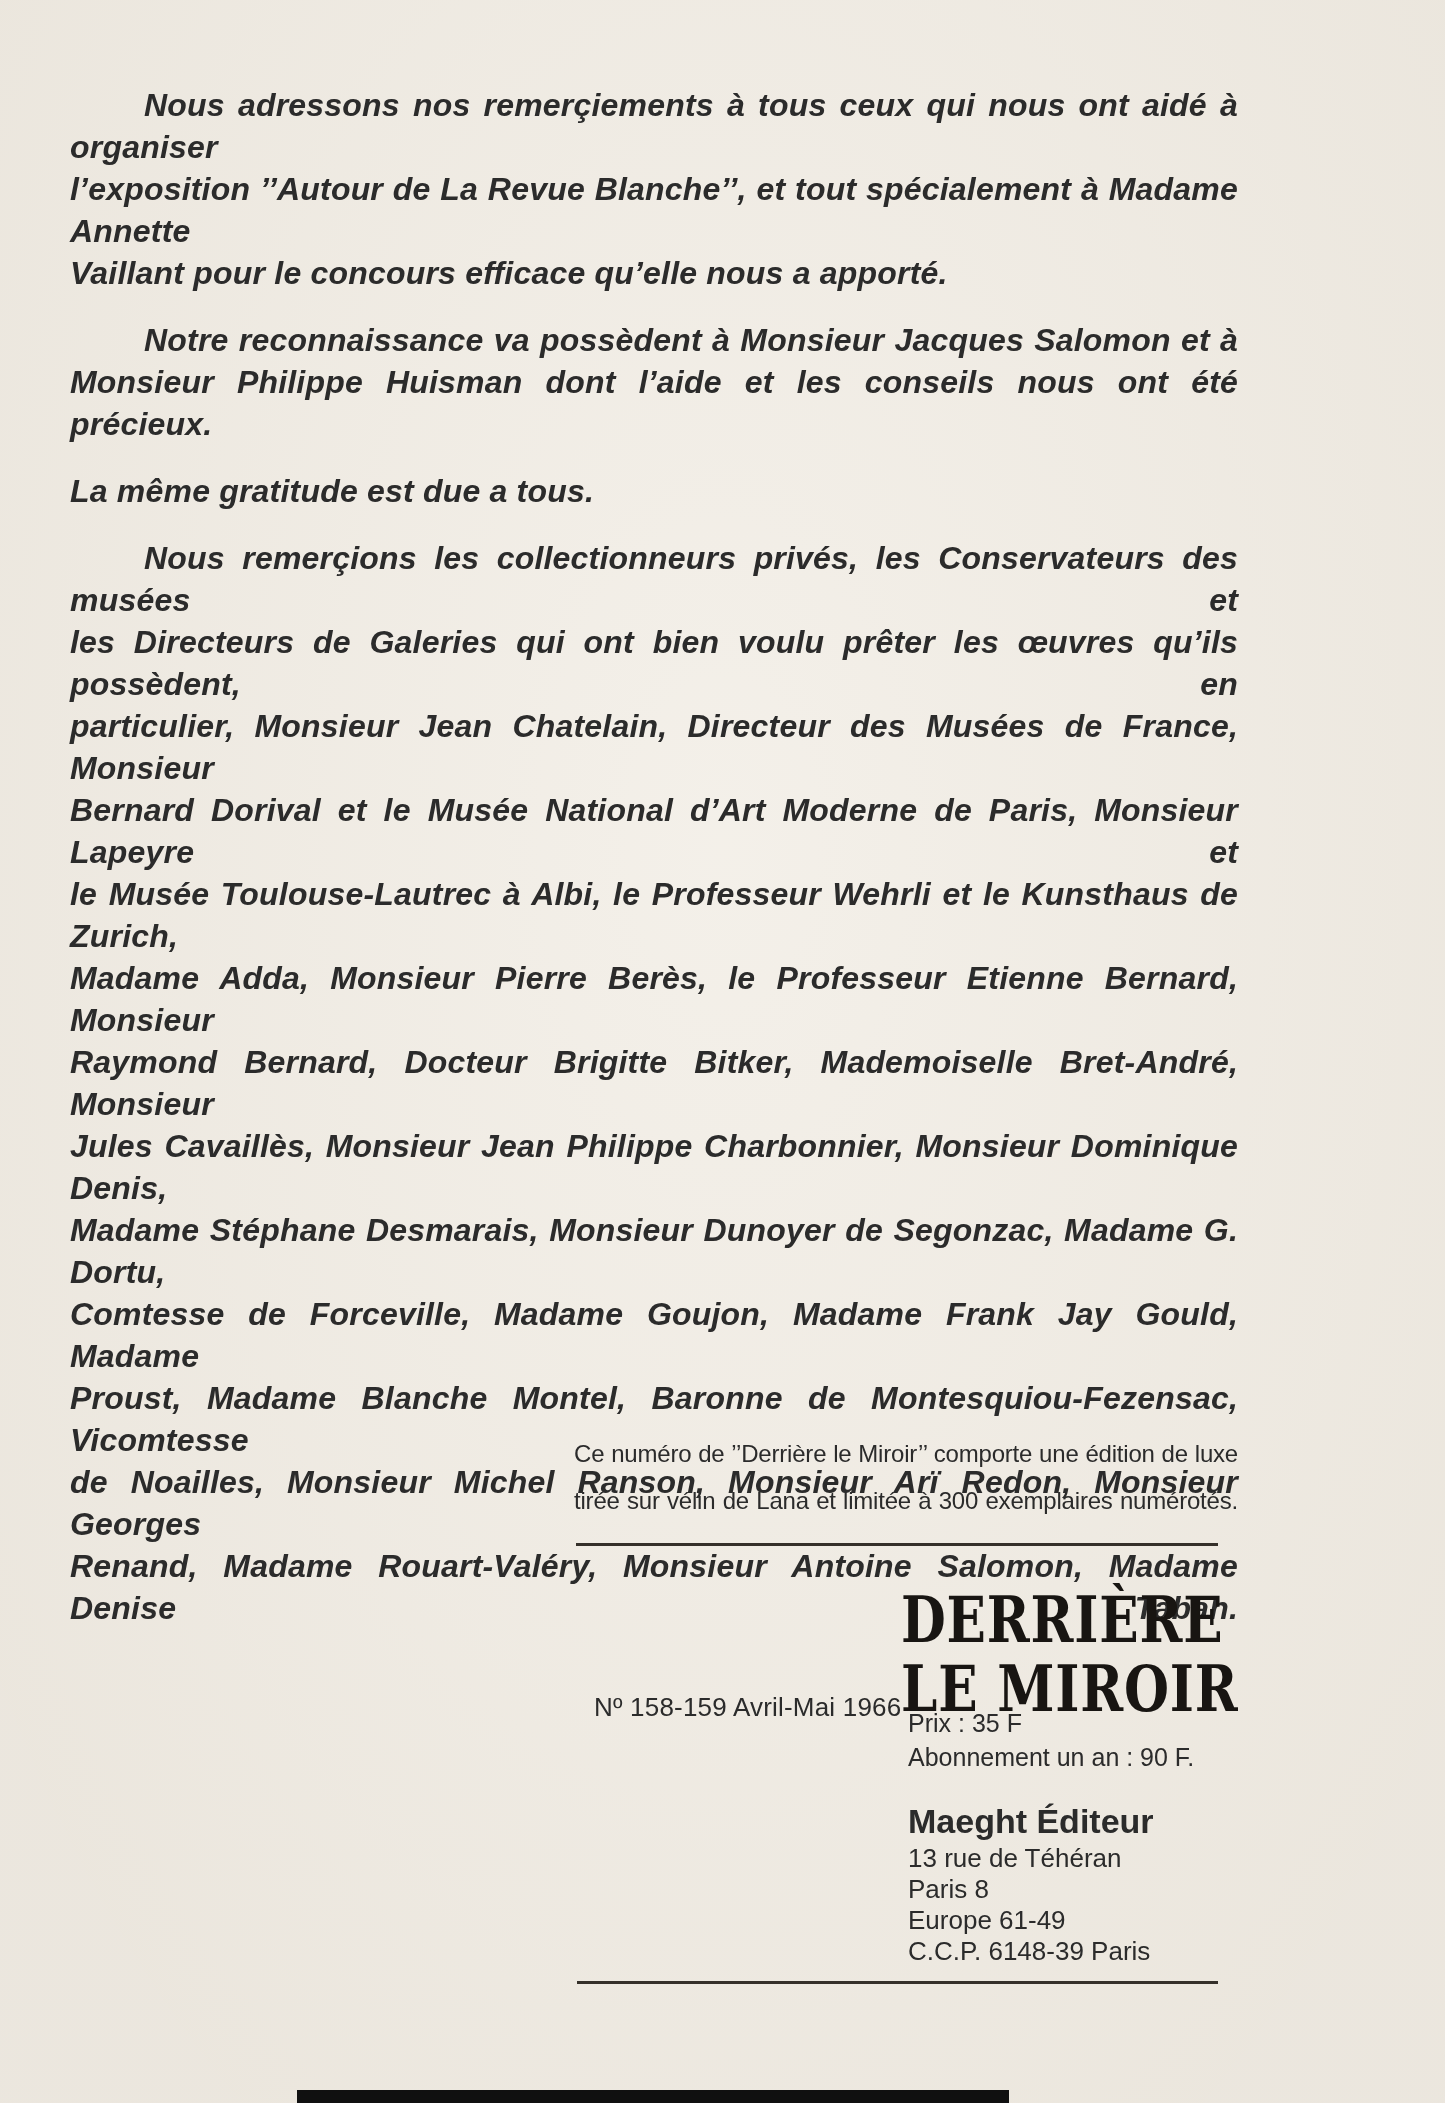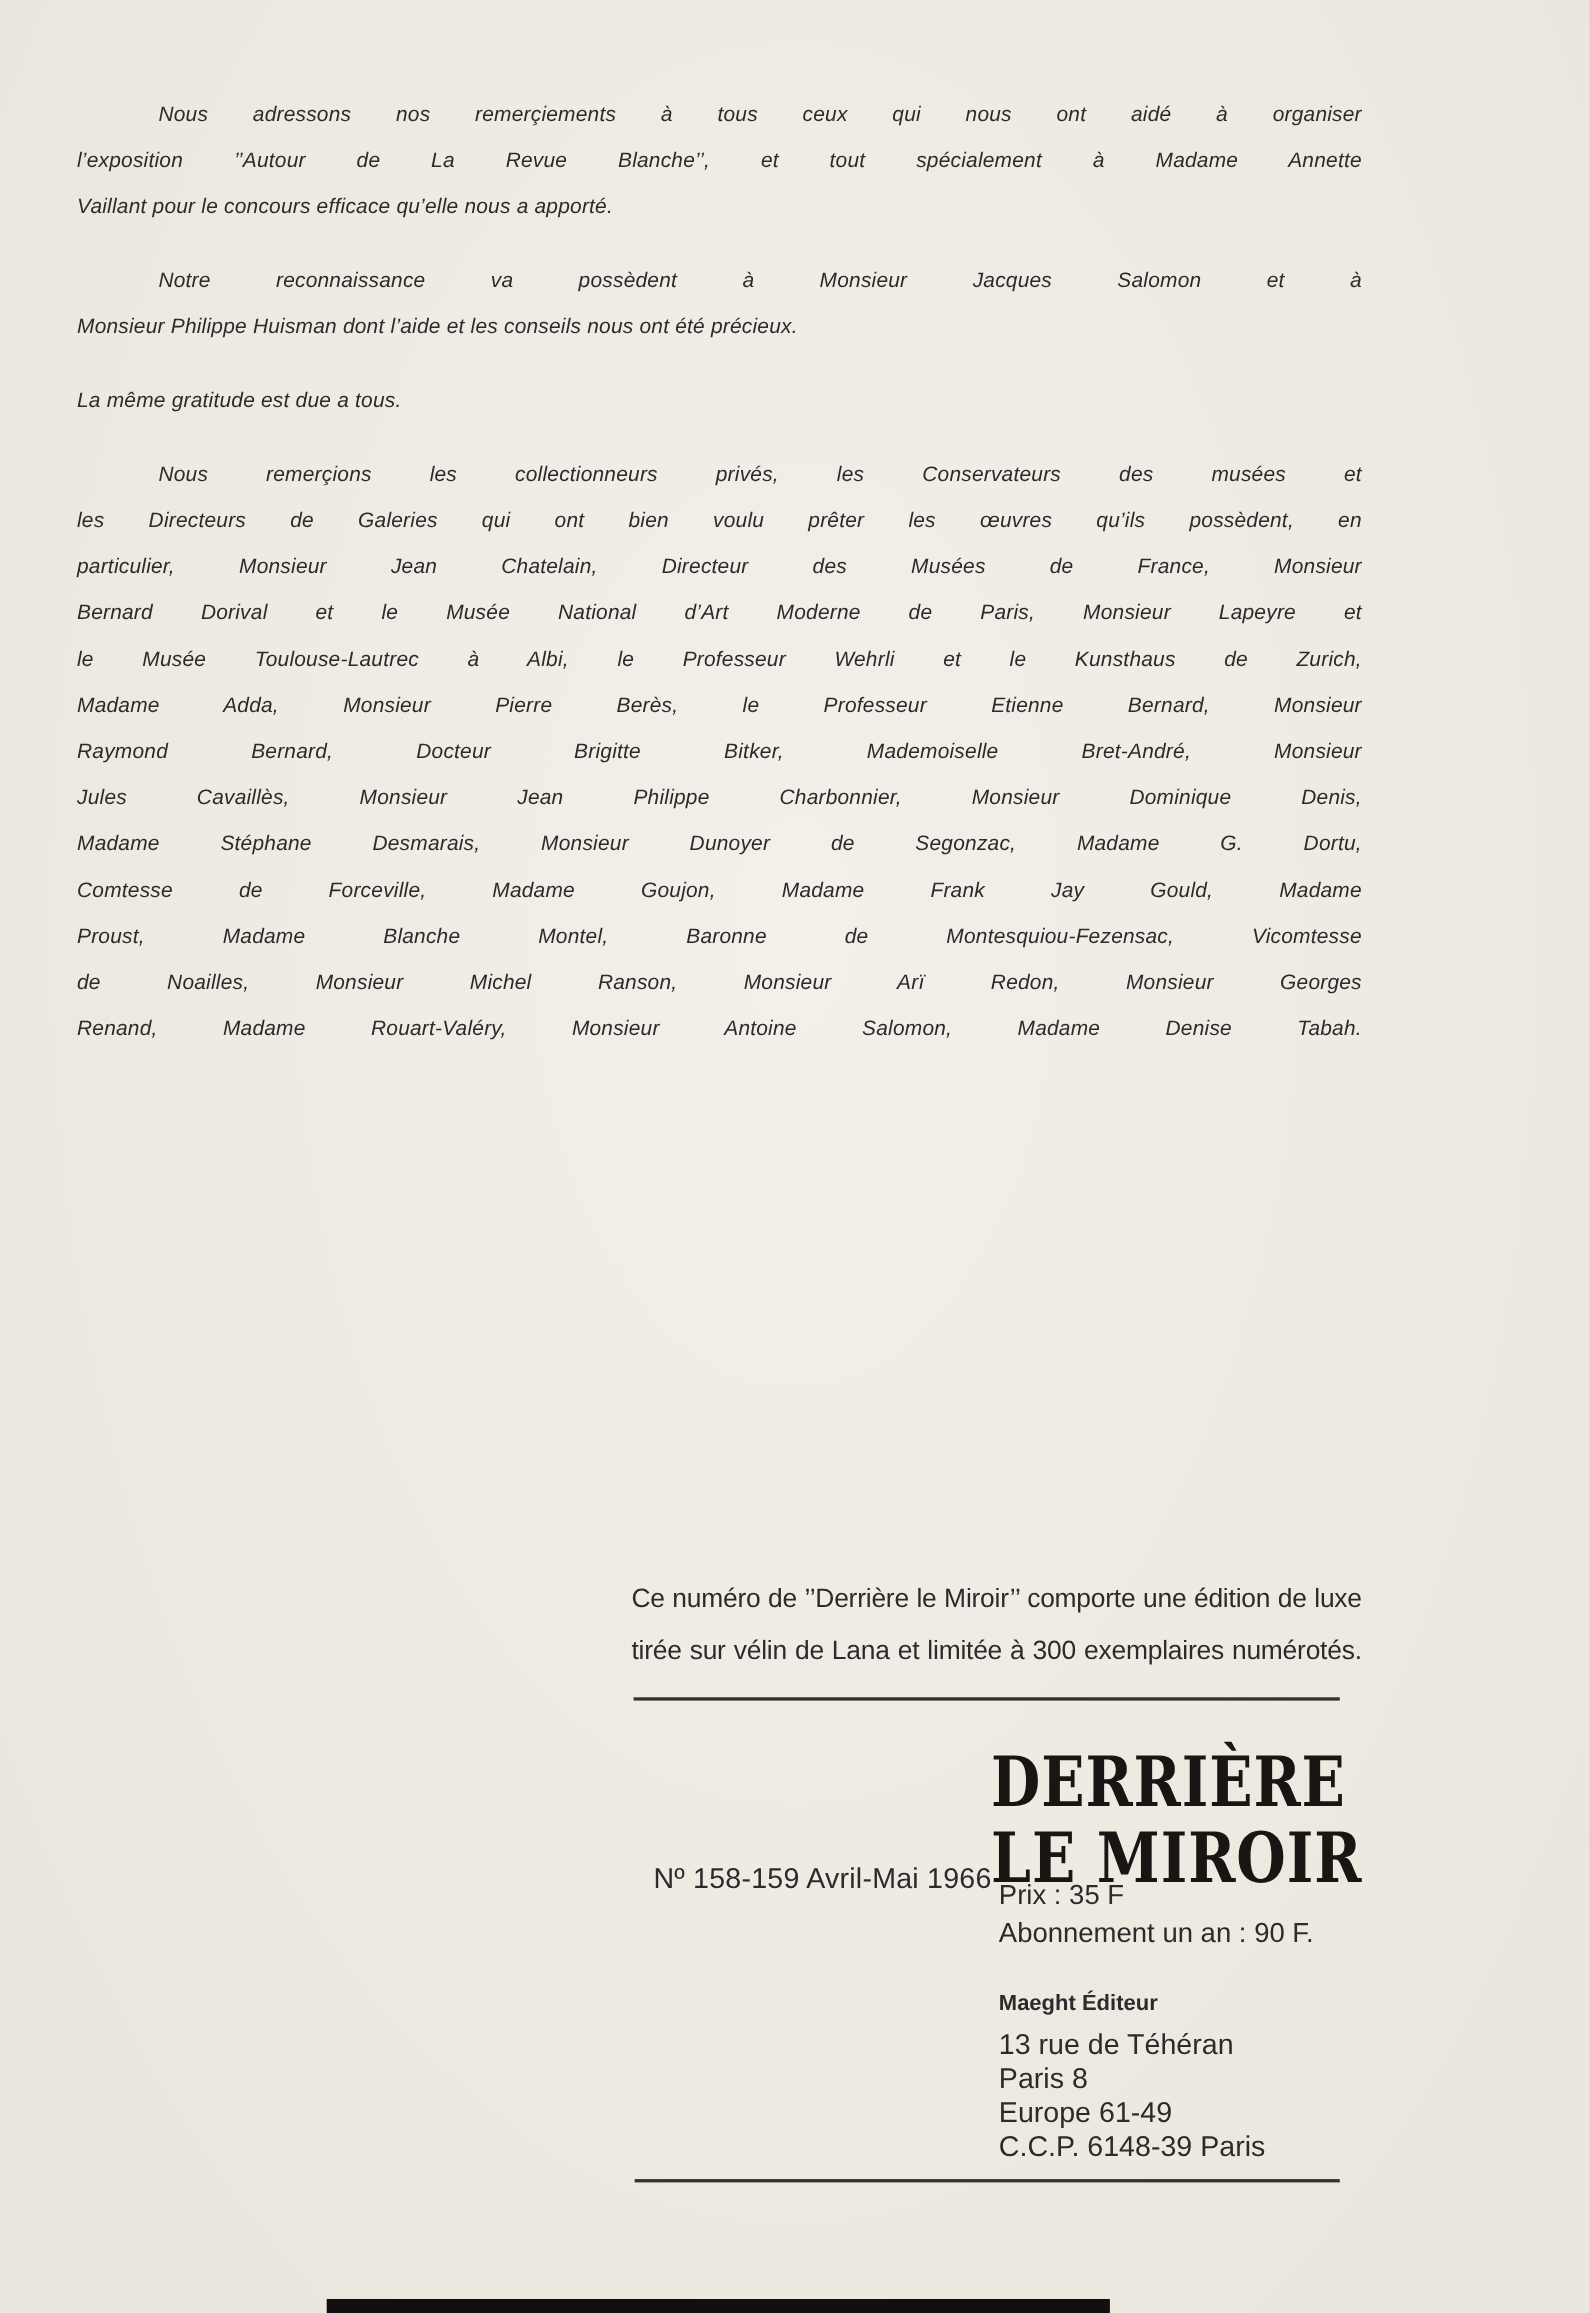--- a/index.html
+++ b/index.html
@@ -10,22 +10,22 @@
     background:#f0ebe2;
     background-image: radial-gradient(ellipse at 50% 40%, rgba(255,255,255,0.25), rgba(0,0,0,0.02) 85%);
     color:#2b2b2b;
     font-family:"Liberation Sans", sans-serif;
     overflow:hidden;
   }
 
   
   .ack {
     position:absolute; left:70px; top:84px; width:1168px;
-    font-style:italic; font-weight:400;
-    font-size:19px; line-height:42px; letter-spacing:0.2px;
+    font-style:italic; font-weight:700;
+    font-size:32px; line-height:42px; letter-spacing:0.2px;
   }
   .para { margin:0; }
   .para + .para { margin-top:25px; }
   .tline { text-align:justify; text-align-last:justify; }
   .tline.last-left { text-align-last:left; }
   .tline.first { text-indent:74px; }
 
   
   .colophon {
     position:absolute; left:574px; top:1430px; width:664px;
@@ -59,21 +59,21 @@
   .price-block {
     position:absolute; left:908px; top:1706px;
     font-size:25px; line-height:34px; white-space:nowrap;
   }
 
   
   .publisher-block {
     position:absolute; left:908px; top:1806px;
     font-size:26px; line-height:31px; white-space:nowrap;
   }
-  .publisher-name { font-weight:bold; margin-bottom:6px; font-size:20px; }
+  .publisher-name { font-weight:bold; margin-bottom:6px; font-size:34px; }
 
   
   .bottom-bar {
     position:absolute; left:297px; bottom:0; width:712px; height:13px;
     background:#101010;
   }
 </style>
 </head>
 <body>
 

